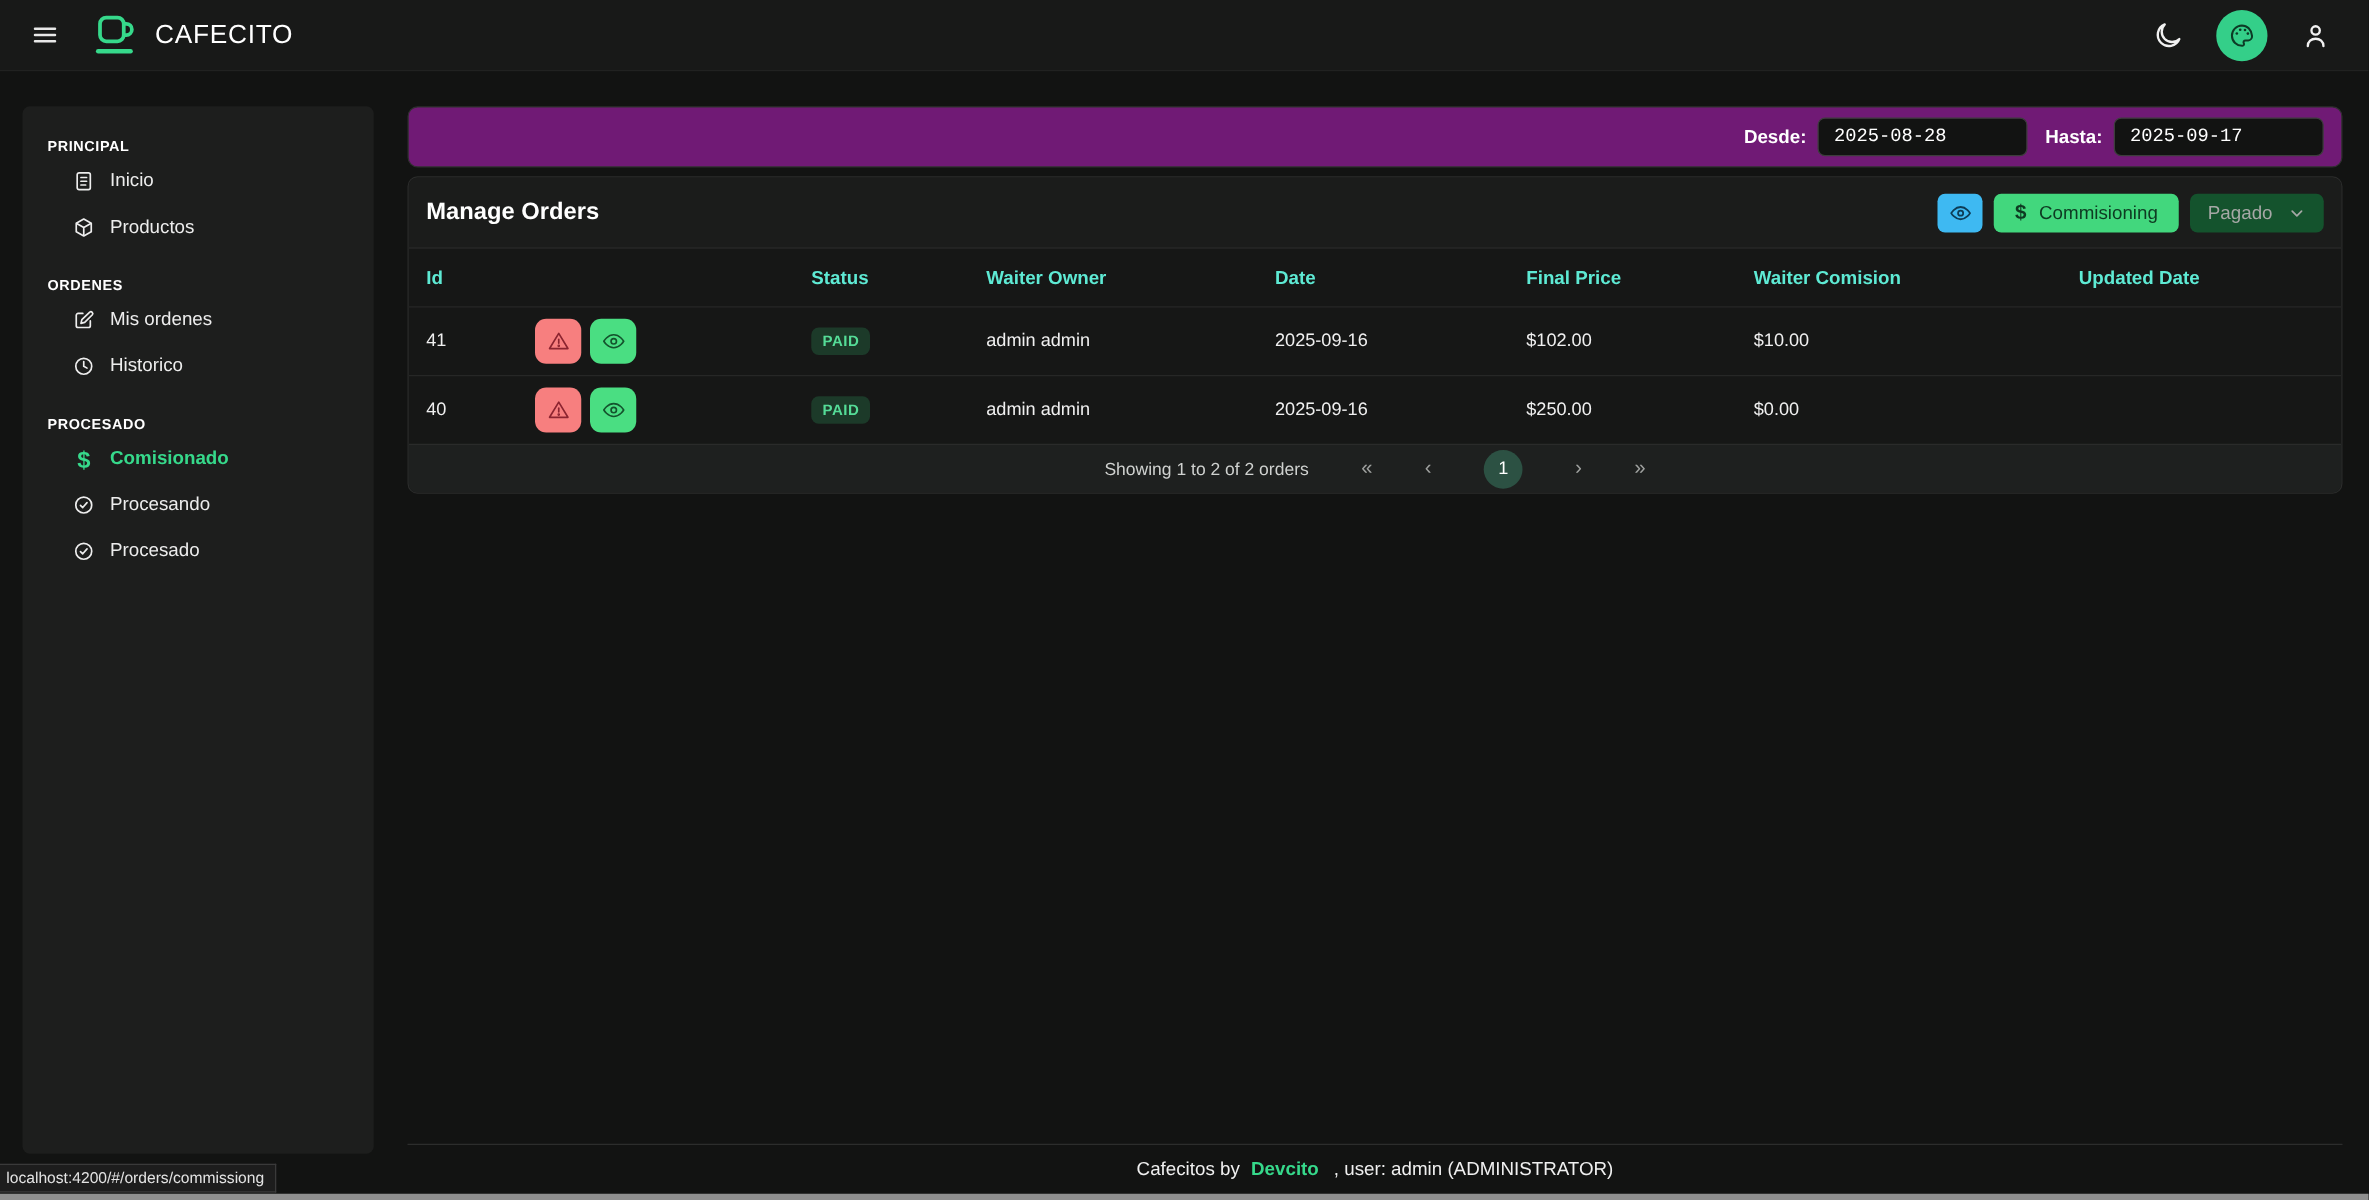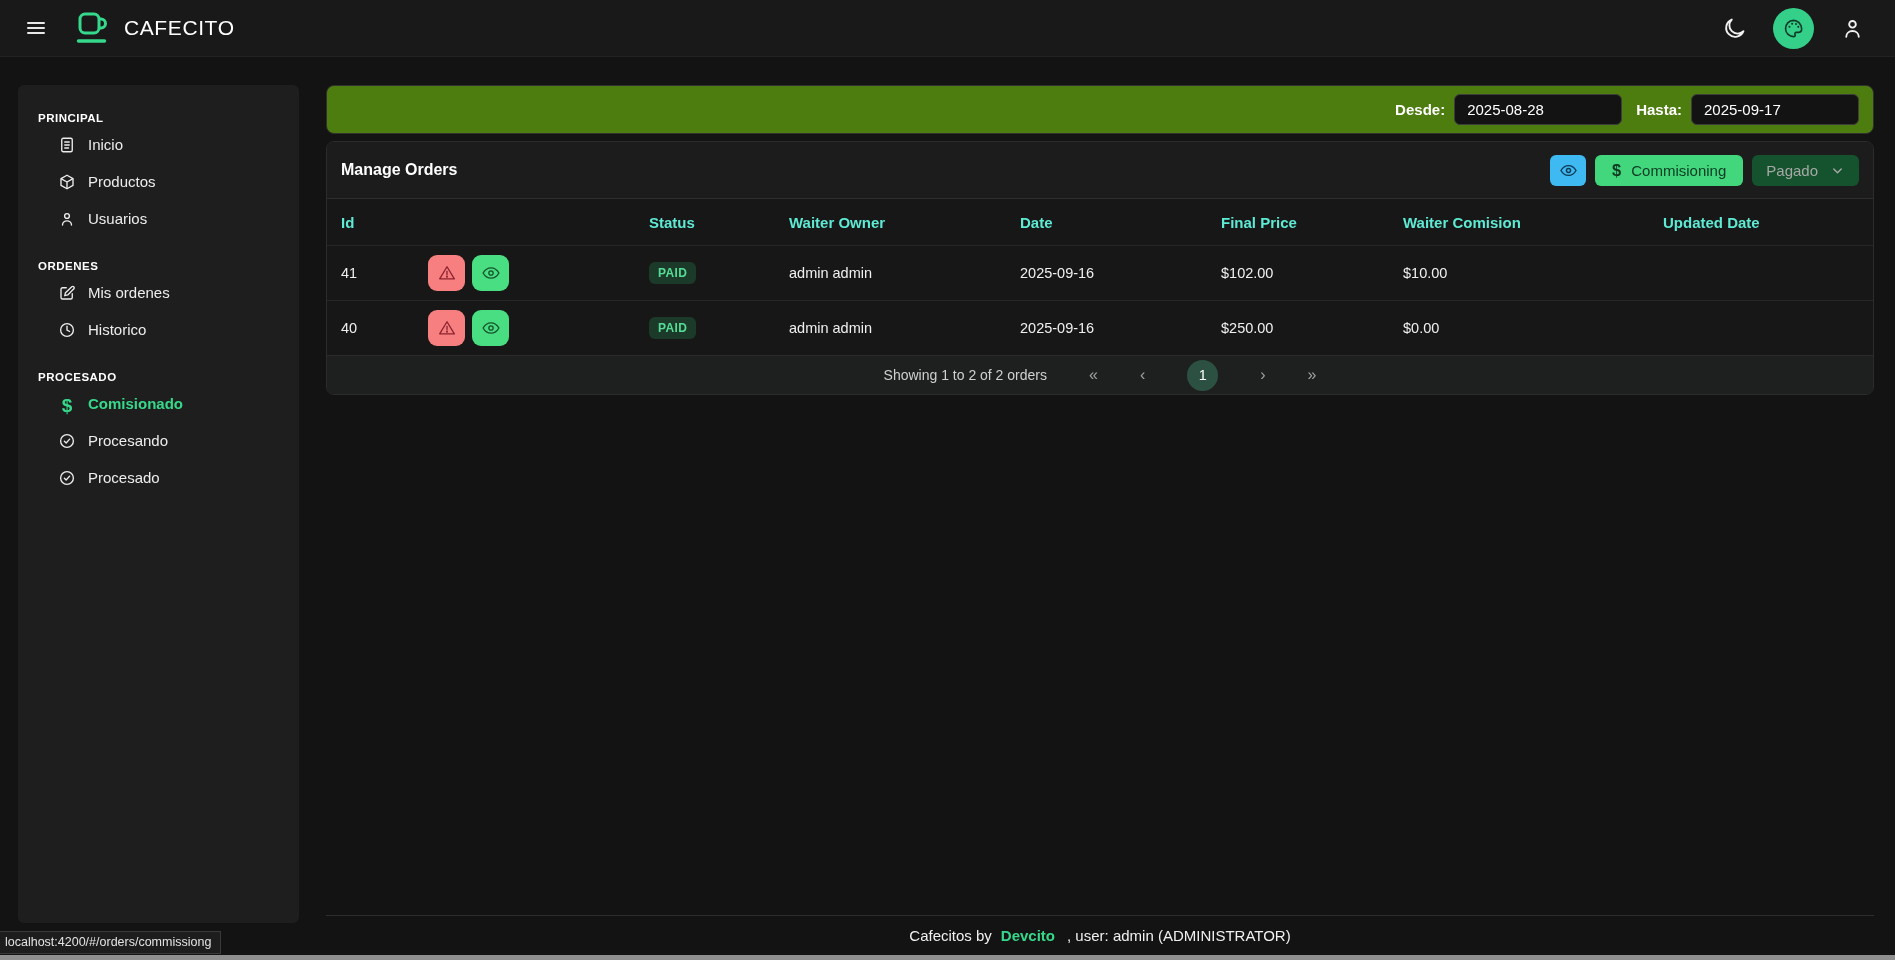--- a/index.html
+++ b/index.html
@@ -39,38 +39,38 @@
     font-size:15px; color:#ededed; cursor:pointer;
   }
   .side-item svg { stroke:#ededed; }
   .side-item.active { color:#36d98b; font-weight:bold; }
   .dollar-glyph { width:18px; text-align:center; font-size:19px; font-weight:600; }
 
   
   .main { position:absolute; left:326px; top:85px; width:1548px; bottom:0; }
 
   .filter-card {
-    height:49px; background:#4d7c0f; border:1px solid #2f302f; border-radius:8px;
+    height:49px; background:#701a75; border:1px solid #2f302f; border-radius:8px;
     display:flex; align-items:center; justify-content:flex-end; padding-right:14px;
   }
   .filter-label { font-size:15px; font-weight:bold; color:#ffffff; margin-right:9px; }
   .filter-label.second { margin-left:14px; }
   .filter-input {
     width:168px; height:31px; background:#121312; border:1px solid #3c3d3c; border-radius:6px;
-    color:#ffffff; font-size:15px; padding:12px 12px; font-family:Liberation Sans, sans-serif;
+    color:#ffffff; font-size:15px; padding:12px 12px; font-family:Liberation Mono, monospace;
   }
 
   .orders-card {
     margin-top:7px; background:#161716; border:1px solid #2b2c2b; border-radius:8px; overflow:hidden;
   }
   .orders-header {
     height:57px; background:#1b1c1b; display:flex; align-items:center;
     padding:0 14px; border-bottom:1px solid #2c2d2c;
   }
-  .orders-title { font-size:16px; font-weight:bold; color:#ffffff; }
+  .orders-title { font-size:19px; font-weight:bold; color:#ffffff; }
   .header-actions { margin-left:auto; display:flex; gap:9px; align-items:center; }
   .btn-eye {
     width:36px; height:31px; background:#3eb9f2; border:none; border-radius:6px;
     display:flex; align-items:center; justify-content:center; cursor:pointer;
   }
   .btn-commisioning {
     height:31px; background:#42d77d; border:none; border-radius:6px; color:#0e3a22;
     font-size:15px; display:flex; align-items:center; gap:10px; padding:0 17px;
     font-family:"Liberation Sans", sans-serif; font-weight:500; cursor:pointer;
   }
@@ -182,29 +182,20 @@
   </div>
 
   <div class="side-item">
     <span>
       <svg width="18" height="18" viewBox="0 0 24 24" fill="none" stroke-width="1.8" stroke-linejoin="round">
           <path d="M12 3l8 4.5v9L12 21l-8-4.5v-9L12 3z"></path>
           <path d="M4 7.5l8 4.5 8-4.5M12 12v9"></path>
         </svg>
     </span>
     <span>Productos</span>
-  </div>
-  <div class="side-item">
-    <span>
-      <svg width="18" height="18" viewBox="0 0 24 24" fill="none" stroke-width="1.8" stroke-linecap="round">
-          <circle cx="12" cy="8" r="3.2"></circle>
-          <path d="M6 20c0-3.4 2.7-5.6 6-5.6s6 2.2 6 5.6"></path>
-        </svg>
-    </span>
-    <span>Usuarios</span>
   </div>
 
   <div class="section-label">ORDENES</div>
   <div class="side-item">
     <span>
       <svg width="18" height="18" viewBox="0 0 24 24" fill="none" stroke-width="1.8" stroke-linecap="round" stroke-linejoin="round">
           <path d="M11 5H6a2 2 0 0 0-2 2v11a2 2 0 0 0 2 2h11a2 2 0 0 0 2-2v-5"></path>
           <path d="M18.4 3.6a2 2 0 0 1 2.8 2.8L13 14.6l-4 1 1-4 8.4-8z"></path>
         </svg>
     </span>

